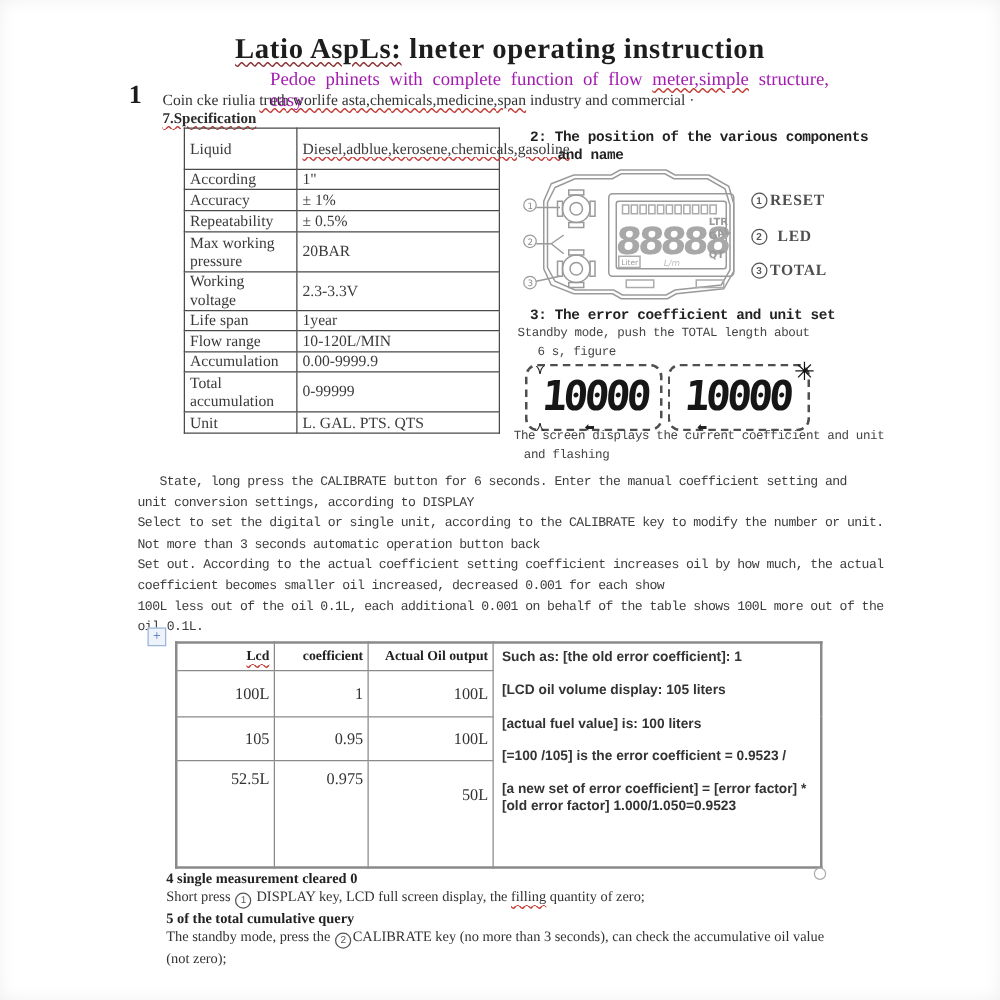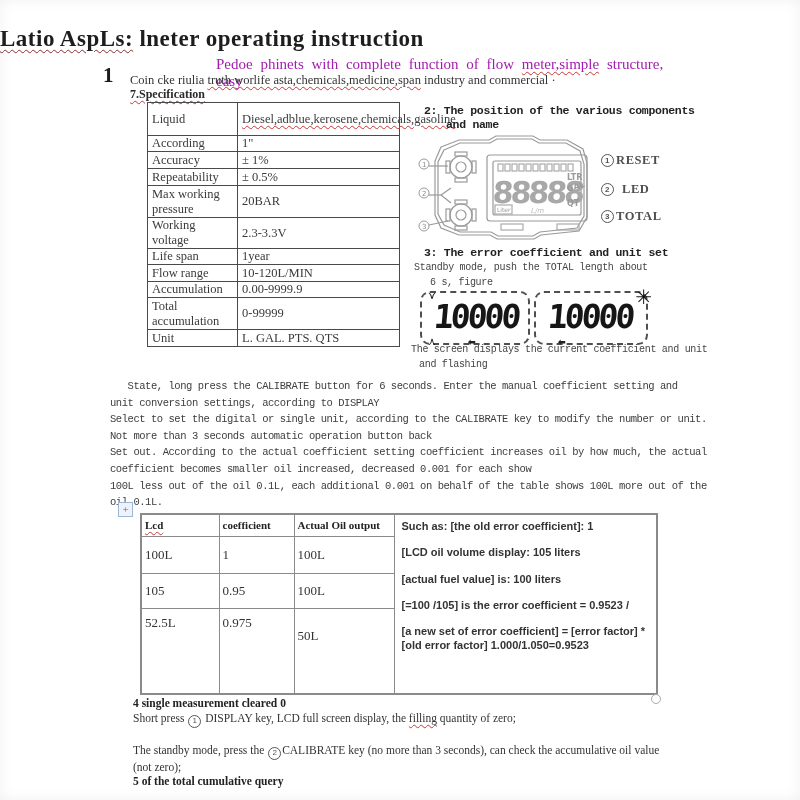--- a/index.html
+++ b/index.html
@@ -3,21 +3,21 @@
 <meta charset="utf-8">
 <style>
   html,body{margin:0;padding:0;background:#fff;}
   .page{position:relative;width:800px;height:800px;background:#ffffff;overflow:hidden;
         font-family:"Liberation Serif",serif;color:#2a2a2a;box-shadow:inset 0 0 14px rgba(0,0,0,.06);}
   .abs{position:absolute;}
   .sq{text-decoration:underline;text-decoration-style:wavy;text-decoration-color:#c43a35;
       text-decoration-thickness:1px;text-underline-offset:2px;}
   .sqd{text-decoration:underline;text-decoration-style:wavy;text-decoration-color:#8a3030;
       text-decoration-thickness:1px;text-underline-offset:3px;}
-  .title{width:800px;font-size:23px;font-weight:bold;letter-spacing:.5px;color:#1d1d1d;}
+  .title{width:800px;text-align:center;font-size:23px;font-weight:bold;letter-spacing:.5px;color:#1d1d1d;}
   .sub1{left:216px;top:56px;width:476px;font-size:15px;word-spacing:4px;color:#a21caf;}
   .bignum{left:103px;top:63px;font-size:21px;font-weight:bold;color:#1c1c1c;}
   .line2{left:130px;top:73px;width:566px;font-size:12.5px;color:#333;}
   .spech{left:130px;top:87px;font-size:12px;font-weight:bold;color:#2b2b2b;}
   table{border-collapse:collapse;}
   .t1{left:147px;top:102px;width:253px;table-layout:fixed;}
   .t1 td{border:1.3px solid #4a4a4a;font-size:12.5px;padding:0 4px;color:#3a3a3a;vertical-align:middle;line-height:1.2;}
   .t1 td.lab{width:81px;}
   .t1 tr:nth-child(1){height:33px}.t1 tr:nth-child(2){height:16px}.t1 tr:nth-child(3){height:17px}
   .t1 tr:nth-child(4){height:17px}.t1 tr:nth-child(5){height:32px}.t1 tr:nth-child(6){height:31px}
@@ -31,21 +31,21 @@
   .cnum.inline{vertical-align:-1px;margin:0 1px;}
   .lcdbox{border:2px dashed #4f4f4f;border-radius:10px;background:#fff;position:absolute;height:50px;}
   .lcdnum{position:absolute;left:12px;top:4px;font-family:"DejaVu Sans Mono",monospace;font-weight:900;font-size:33px;
           color:#161616;letter-spacing:-3px;transform:skewX(-5deg);}
   .mark{position:absolute;font-size:9px;color:#222;}
   .para{left:110px;top:378px;white-space:pre;font-family:"Liberation Mono","DejaVu Sans Mono",monospace;
         font-size:10.5px;letter-spacing:-0.45px;line-height:16.6px;color:#3d3d3d;}
   .plus{left:118px;top:502px;width:13px;height:13px;border:1px solid #9db6d8;background:#eef3fb;color:#3c6eb5;
         display:flex;align-items:center;justify-content:center;font-size:11px;line-height:1;cursor:move;}
   .t2{left:140px;top:513px;width:516px;table-layout:fixed;border:2px solid #8a8a8a;}
-  .t2 td,.t2 th{border:1.6px solid #8a8a8a;font-size:13px;color:#333;text-align:left;vertical-align:middle;padding:0 3px;}
+  .t2 td,.t2 th{border:1.6px solid #8a8a8a;font-size:13px;color:#333;text-align:right;vertical-align:middle;padding:0 3px;}
   .t2 th{font-size:11px;font-weight:bold;color:#222;}
   .t2 tr:nth-child(1){height:22px}.t2 tr:nth-child(2){height:37px}.t2 tr:nth-child(3){height:35px}.t2 tr:nth-child(4){height:86px}
   .t2 td.note{font-family:"Liberation Sans",sans-serif;font-weight:bold;font-size:11px;color:#333;
               text-align:left;vertical-align:top;padding:4px 7px;line-height:1.3;}
   .t2 td.note p{margin:0 0 12px 0;}
   .rhandle{left:651px;top:694px;width:8px;height:8px;border:1.5px solid #aaa;border-radius:50%;background:#fff;cursor:nwse-resize;}
   .b-h{font-size:11.5px;font-weight:bold;color:#222;}
   .b-p{font-size:11.5px;color:#333;}
   svg text{font-family:"DejaVu Sans",sans-serif;}
 </style>
@@ -258,19 +258,19 @@
       <td style="vertical-align:top;padding-top:19px;">50L</td>
     </tr>
   </tbody>
     </table>
   <div class="abs rhandle"></div>
 
   <div class="abs b-h" style="left:133px;top:697px;text-align:right;">4 single measurement cleared 0</div>
   <div class="abs b-p" style="left:133px;top:712px;">
     <span>Short press </span><span class="cnum inline">1</span><span> DISPLAY key, LCD full screen display, the </span><span class="sq">filling</span><span> quantity of zero;</span>
   </div>
-  <div class="abs b-h" style="left:133px;top:729px;margin-top:46px;">5 of the total cumulative query</div>
+  <div class="abs b-h" style="left:133px;top:729px;">5 of the total cumulative query</div>
   <div class="abs b-p" style="left:133px;top:744px;width:560px;">
     <span>The standby mode, press the </span><span class="cnum inline">2</span><span>CALIBRATE key (no more than 3 seconds), can check the accumulative oil value</span>
   </div>
   <div class="abs b-p" style="left:133px;top:761px;">(not zero);</div>
 
 </div>
 
 </body></html>

